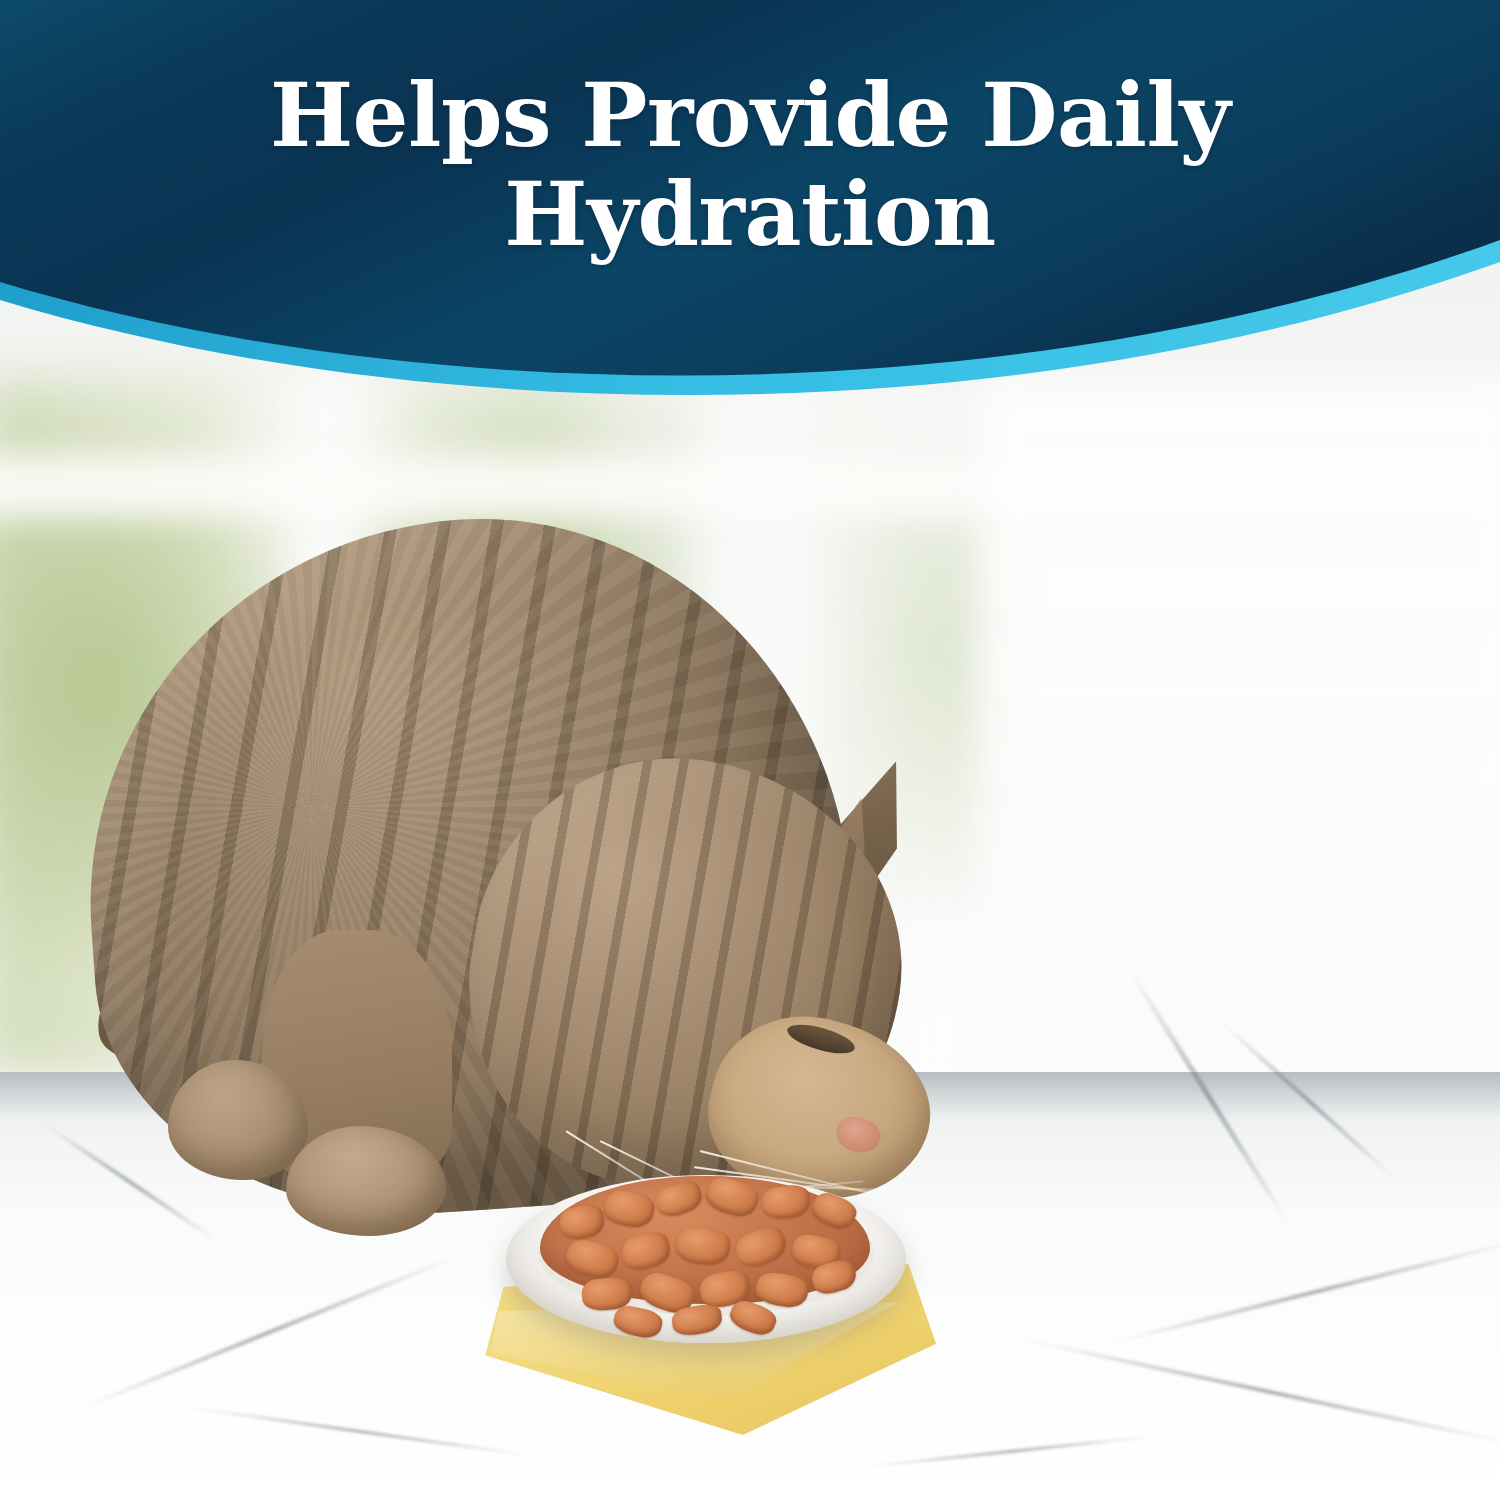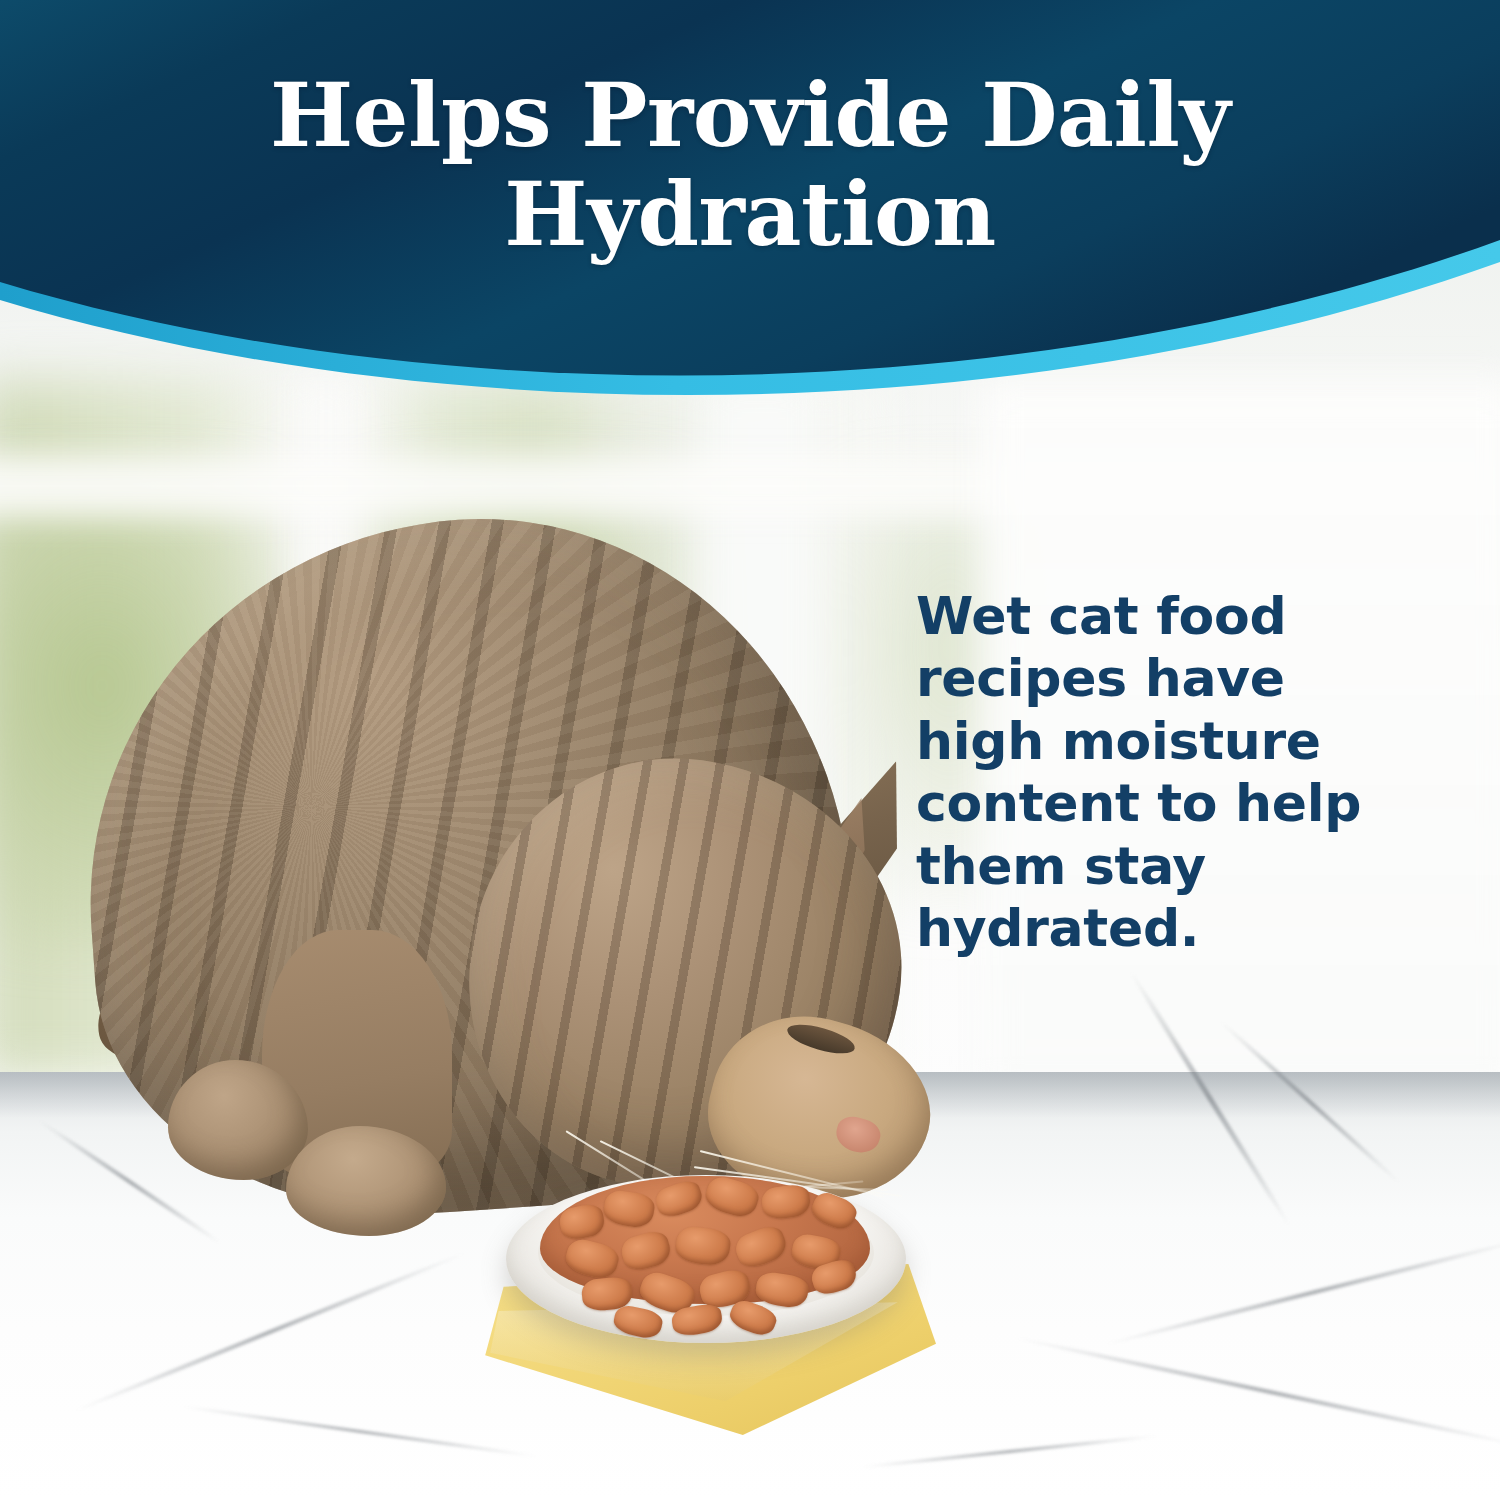--- a/index.html
+++ b/index.html
@@ -411,15 +411,14 @@
 
       <path d="M0,282 C 430,412 1020,414 1500,240 L1500,0 L0,0 Z" fill="url(#navyGrad)"></path>
     </svg>
 
     <div class="title">
       <span class="line">Helps Provide Daily</span>
       <span class="line">Hydration</span>
     </div>
   </div>
 
-  <div class="body-copy">Wet cat food recipes have high moisture content to help them stay hydrated.</div>
 
 </div>
 
 </body></html>

